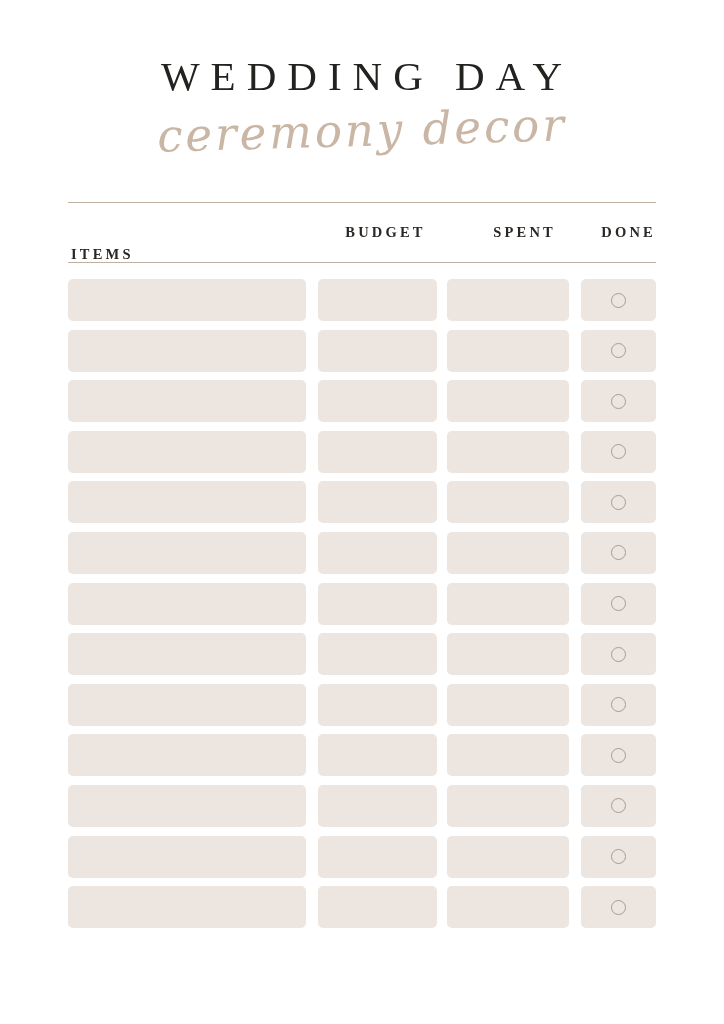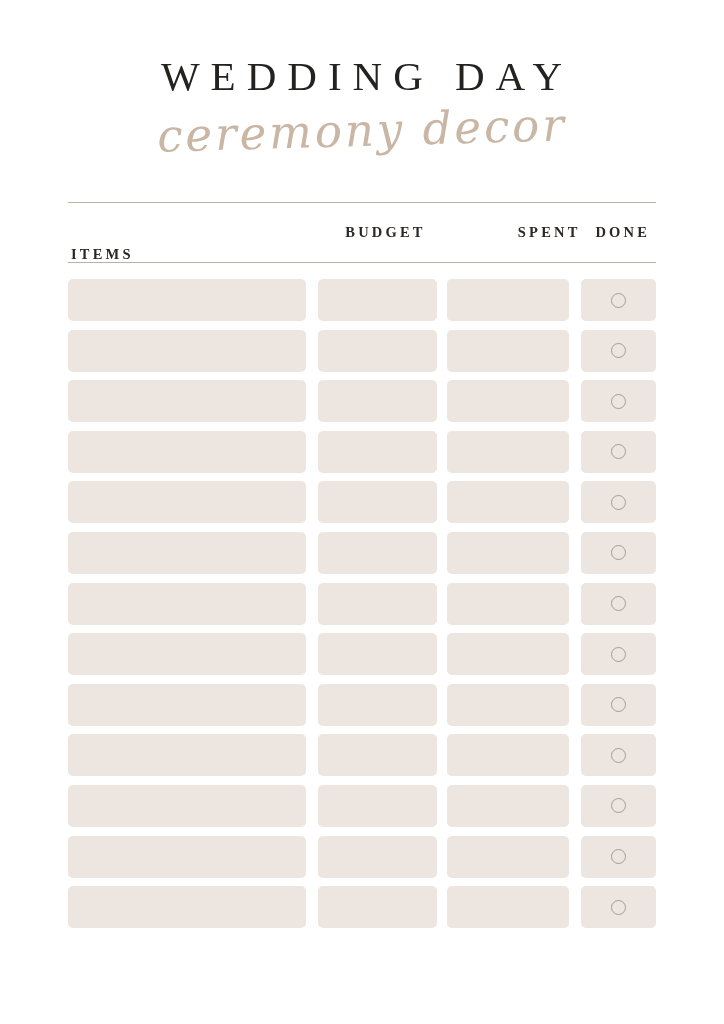--- a/index.html
+++ b/index.html
@@ -73,22 +73,22 @@
   .head-cell {
     font-family: "Liberation Serif", serif;
     font-size: 14.5px;
     letter-spacing: 3.2px;
     color: #2b2724;
     text-transform: uppercase;
     font-weight: 700;
   }
   .head-items  { text-align: left; padding-left: 3px; margin-top: 44px; }
   .head-budget { text-align: left; padding-left: 6px;}
-  .head-spent  { text-align: right; padding-left: 8px;}
-  .head-done   { text-align: center; padding-left: 9px;}
+  .head-spent  { text-align: center; padding-left: 8px;}
+  .head-done   { text-align: right; padding-left: 9px;}
 
   .rows {
     margin-top: 16px;
   }
   .row {
     display: flex;
     align-items: center;
     margin-bottom: 8.6px;
   }
   .cell {

